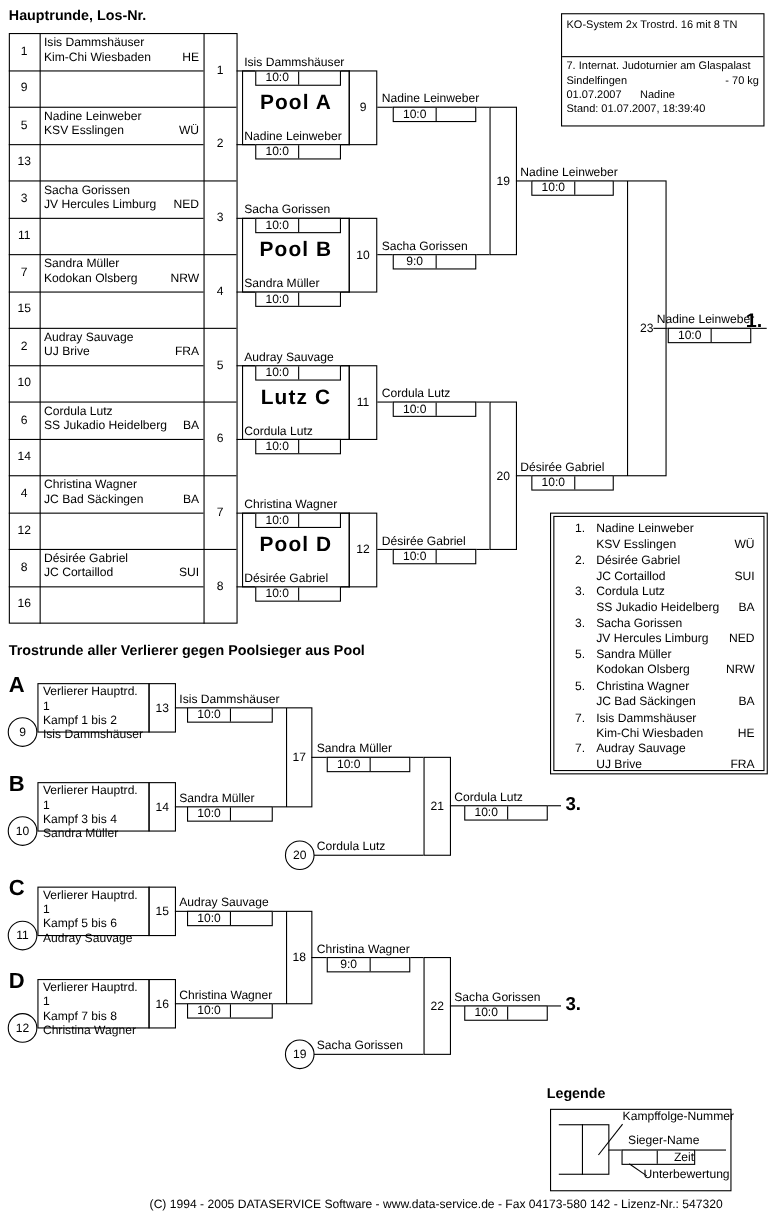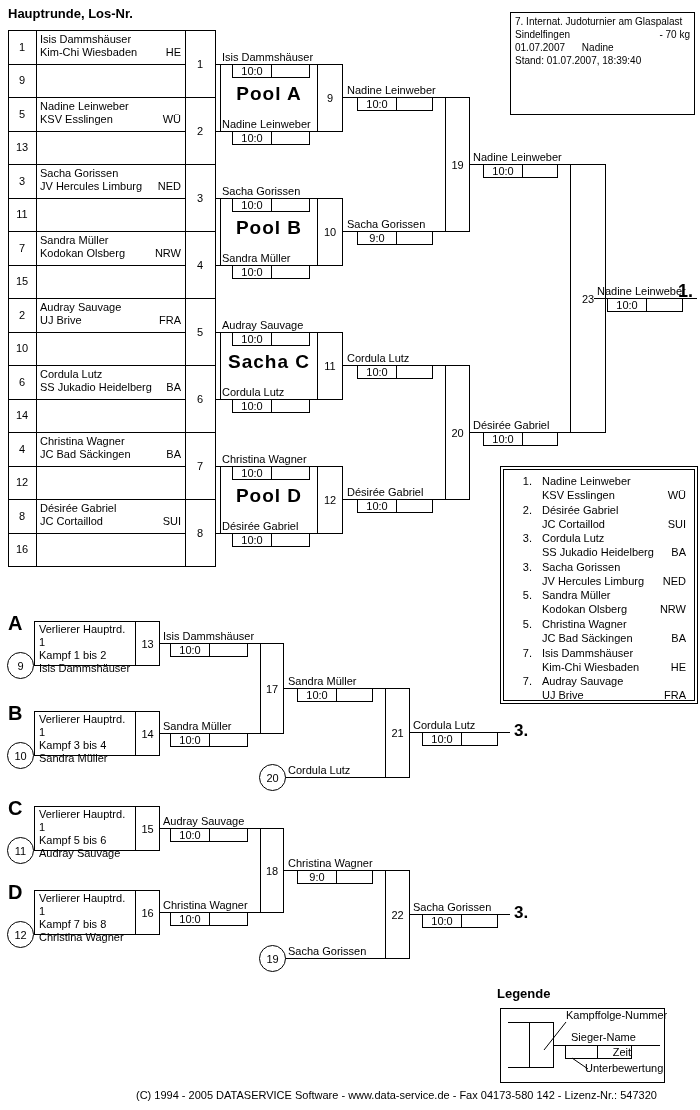--- a/index.html
+++ b/index.html
@@ -32,20 +32,21 @@
   .footer { position:absolute; left:136px; top:1089px; width:566px; text-align:left; white-space:nowrap; }
 </style>
 </head>
 <body>
 
 <div class="page">
 
   <div class="title" style="left:8px;top:6px;">Hauptrunde, Los-Nr.</div>
 
   <div class="box info" style="left:510px;top:12px;width:185px;height:103px;">
+    <div style="height:39px;border-bottom:1px solid #000;padding:3px 4px;">KO-System 2x Trostrd. 16 mit 8 TN</div>
     <div style="padding:2px 4px;">
       <div>7. Internat. Judoturnier am Glaspalast</div>
       <div style="display:flex;justify-content:space-between;">
         <span>Sindelfingen</span>
         <span>- 70 kg</span>
       </div>
       <div>
         <span>01.07.2007</span>
         <span style="margin-left:14px;">Nadine</span>
       </div>
@@ -178,21 +179,21 @@
       <div class="c1">9:0</div>
       <div class="c2"></div>
     </div>
 
   <div class="box" style="left:220px;top:331.5px;width:98px;height:68px;"></div>
   <div class="name" style="left:222px;top:318.5px;">Audray Sauvage</div>
   <div class="score" style="left:232px;top:331.5px;width:78px;">
       <div class="c1">10:0</div>
       <div class="c2"></div>
     </div>
-  <div class="pool-label" style="left:220px;top:351px;width:98px;">Sacha C</div>
+  <div class="pool-label" style="left:220px;top:351px;width:98px;">Lutz C</div>
   <div class="name" style="left:222px;top:385.5px;">Cordula Lutz</div>
   <div class="score" style="left:232px;top:398.5px;width:78px;">
       <div class="c1">10:0</div>
       <div class="c2"></div>
     </div>
   <div class="mbox" style="left:317px;top:331.5px;width:26px;height:68px;">11</div>
   <div class="hl" style="left:343px;top:365px;width:102px;"></div>
   <div class="name" style="left:347px;top:352px;">Cordula Lutz</div>
   <div class="score" style="left:357px;top:365px;width:76px;">
       <div class="c1">10:0</div>
@@ -237,20 +238,21 @@
 
   <div class="mbox" style="left:570px;top:164px;width:36px;height:269px;">23</div>
   <div class="hl" style="left:594px;top:298px;width:103px;"></div>
   <div class="name" style="left:597px;top:285px;">Nadine Leinweber</div>
   <div class="rank" style="left:678px;top:281px;font-size:18px;">1.</div>
   <div class="score" style="left:607px;top:298px;width:76px;">
       <div class="c1">10:0</div>
       <div class="c2"></div>
     </div>
 
+  <div class="title" style="left:8px;top:583px;">Trostrunde aller Verlierer gegen Poolsieger aus Pool</div>
 
   <div class="letter" style="left:8px;top:612px;">A</div>
   <div class="box" style="left:34px;top:621px;width:102px;height:45px;"></div>
   <div class="blocktext" style="left:34px;top:621px;width:100px;">
     <div>Verlierer Hauptrd. 1</div>
     <div>Kampf 1 bis 2</div>
     <div>Isis Dammshäuser</div>
   </div>
   <div class="mbox" style="left:135px;top:621px;width:25px;height:45px;">13</div>
   <div class="circle" style="left:7px;top:652px;">9</div>

